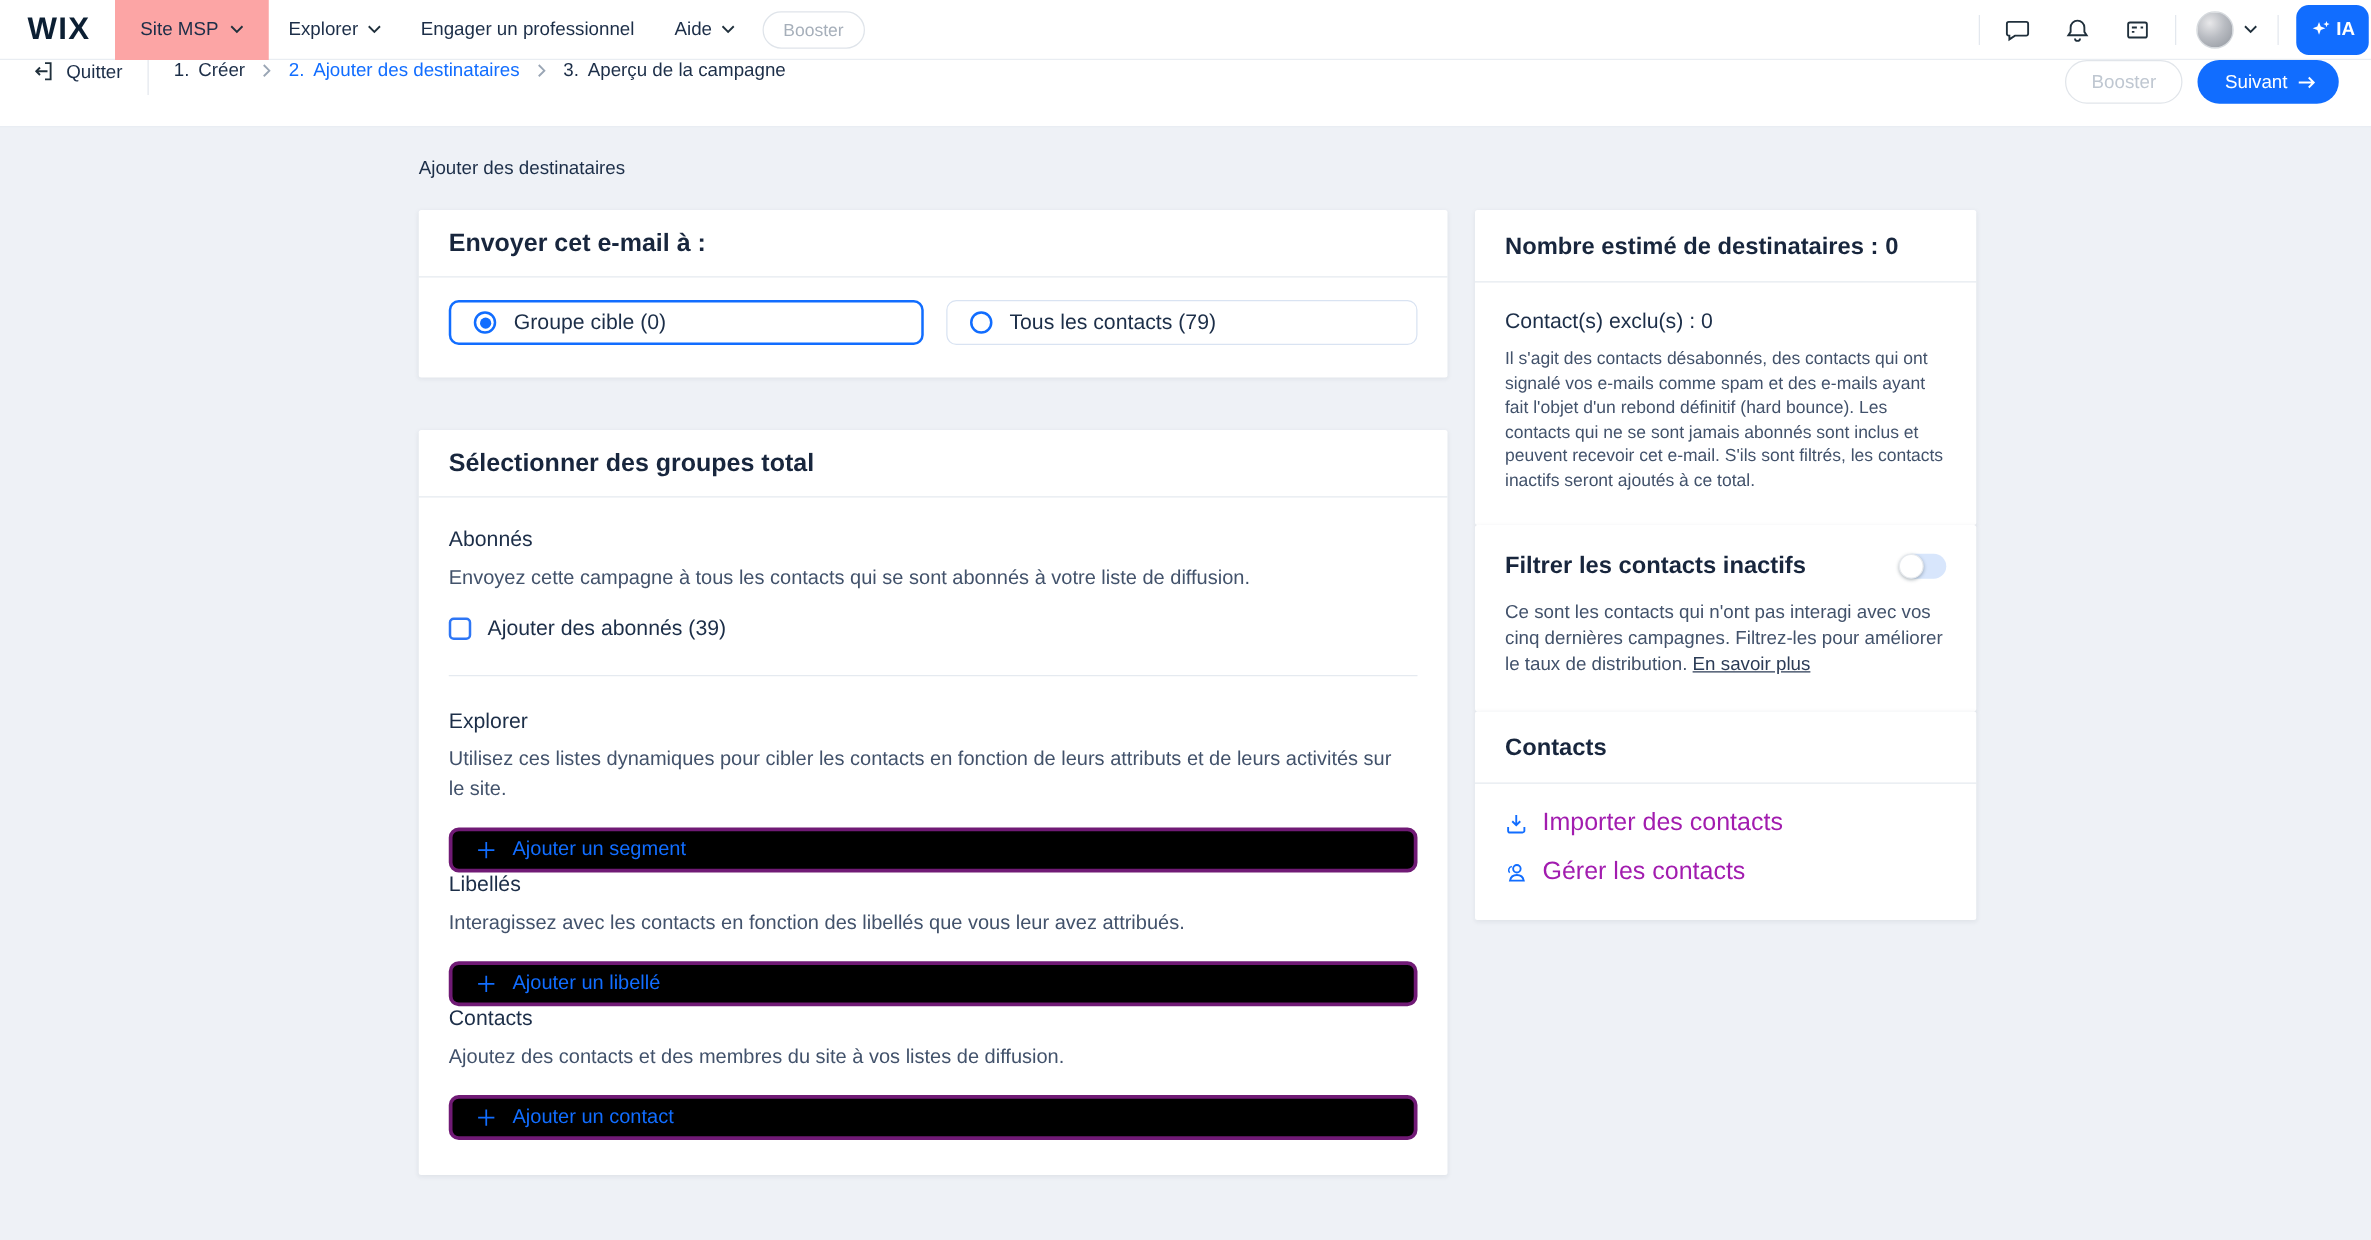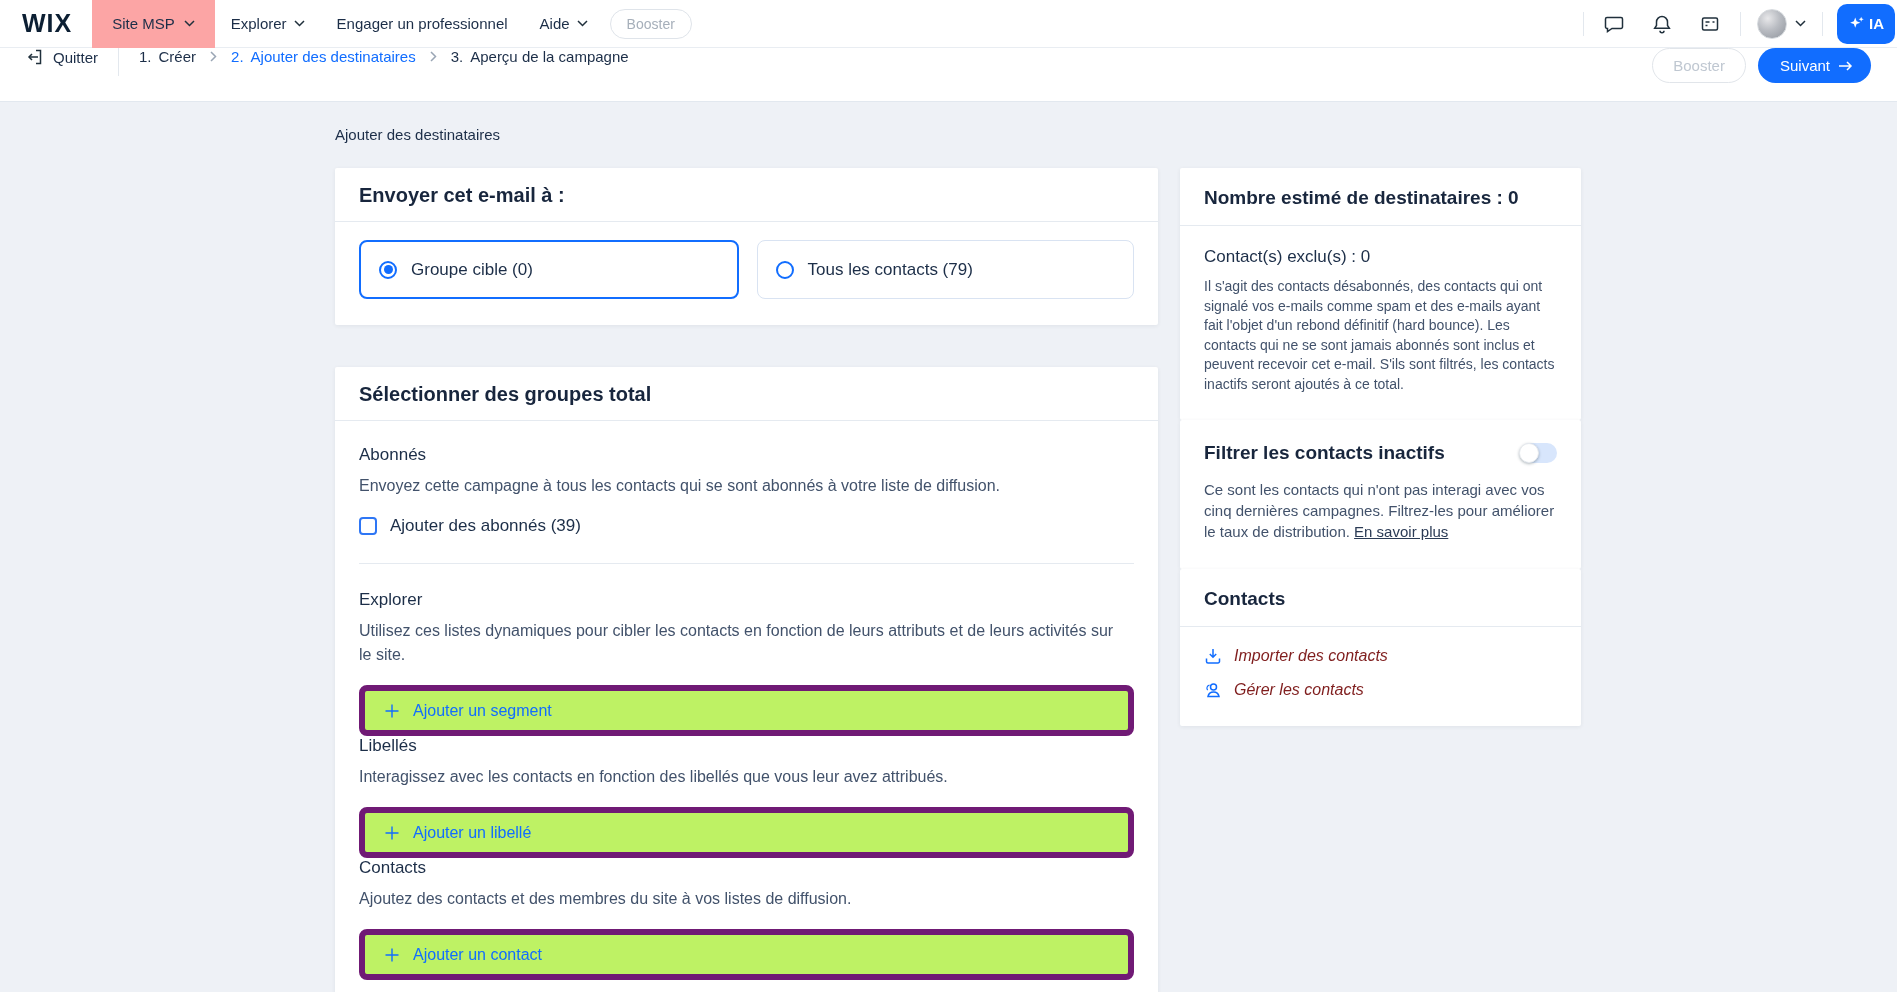--- a/index.html
+++ b/index.html
@@ -91,39 +91,39 @@
 
   .card { background:#fff; border-radius:2px; box-shadow:0 1px 4px rgba(22,45,61,.07); }
   .card-head { padding:16px 24px 14px; }
   .card-head h2 { font-size:20px; font-weight:700; color:#18263d; }
   .divider { height:1px; background:#e5eaf0; }
 
   
   .send-card { margin-bottom:42px; }
   .radio-row { display:flex; gap:18px; padding:18px 24px 26px; }
   .radio-card {
-    flex:1; display:flex; align-items:center; gap:14px; height:59px; padding:0 18px;
+    flex:1; display:flex; align-items:center; gap:14px; height:36px; padding:0 18px;
     border:1px solid #d9e3f2; border-radius:8px; cursor:pointer; background:#fff; font-size:17px;
   }
   .radio-card.selected { border:2px solid #116dff; }
   .radio-dot {
     width:18px; height:18px; border-radius:50%; border:2px solid #116dff; background:#fff;
     display:flex; align-items:center; justify-content:center; flex:0 0 auto;
   }
   .radio-dot.on::after { content:""; width:9px; height:9px; border-radius:50%; background:#116dff; }
 
   
   .groups-body { padding:24px 24px 28px; }
   .section-title { font-size:17px; margin-bottom:9px; color:#1c2e48; }
   .section-desc { font-size:16px; line-height:24px; color:#42526b; margin-bottom:18px; max-width:760px; }
   .check-row { display:flex; align-items:center; gap:13px; font-size:17px; cursor:pointer; }
   .checkbox { width:18px; height:18px; border:2px solid #2e76f5; border-radius:4px; background:#fff; flex:0 0 auto; }
   .section-hr { height:1px; background:#e5eaf0; margin:27px 0 26px; }
   .add-btn {
-    width:100%; height:51px; border:6px solid #701a75; border-radius:8px; background:#bef264;
+    width:100%; height:36px; border:3px solid #701a75; border-radius:8px; background:#000000;
     display:flex; align-items:center; gap:13px; padding:0 19px; cursor:pointer;
     color:#116dff; font-size:16px; font-family:"Liberation Sans", sans-serif; margin-bottom:36px;
   }
   .add-btn:last-child { margin-bottom:0; }
 
   
   .side-card { }
   .side-head { padding:19px 24px 16px; }
   .side-head h3 { font-size:19px; font-weight:700; color:#18263d; }
   .estimate-body { padding:21px 24px 26px; }
@@ -135,21 +135,21 @@
   .filter-top h3 { font-size:19px; font-weight:700; color:#18263d; }
   .toggle { width:37px; height:20px; border-radius:10px; background:#d8e6fc; position:relative; cursor:pointer; flex:0 0 auto; }
   .toggle .knob {
     width:20px; height:20px; border-radius:50%; background:#fff; position:absolute; left:-1px; top:0;
     box-shadow:0 1px 3px rgba(22,45,61,.35); border:1px solid #e7eaee;
   }
   .filter-text { margin-top:15px; font-size:15px; line-height:21px; color:#42526b; }
   .filter-link { color:#2b3b55; text-decoration:underline; cursor:pointer; font-weight:400; }
 
   .contacts-links { padding:20px 24px 27px; display:flex; flex-direction:column; gap:16px; }
-  .side-link { display:flex; align-items:center; gap:12px; color:#7f1d1d; font-size:16px; cursor:pointer;font-style:italic; }
+  .side-link { display:flex; align-items:center; gap:12px; color:#a21caf; font-size:20px; cursor:pointer; }
 </style>
 </head>
 <body>
 
 <header class="topbar">
   <div class="wix-logo">WIX</div>
 
   <div class="top-tab">
     <span>Site MSP</span>
     <span>

